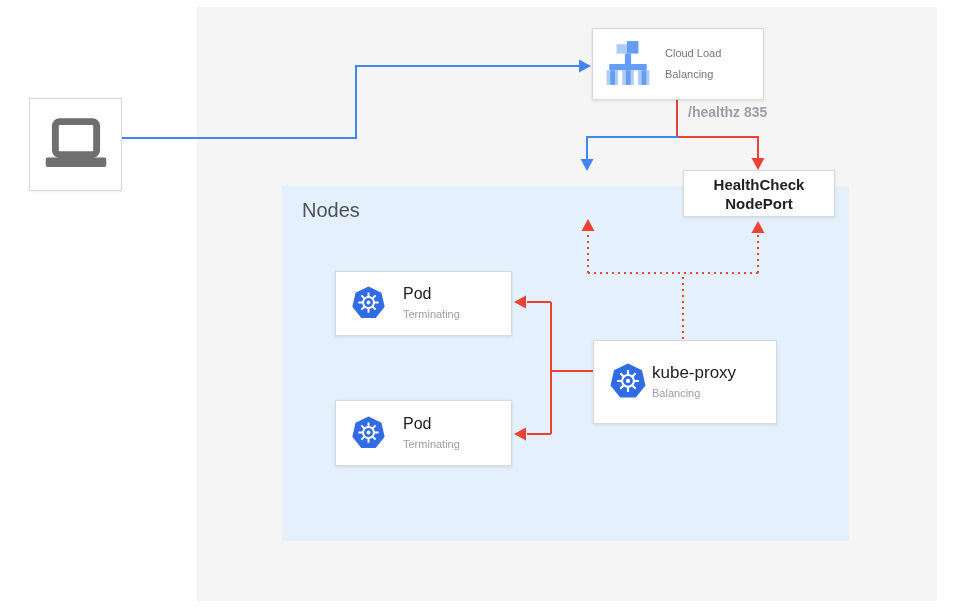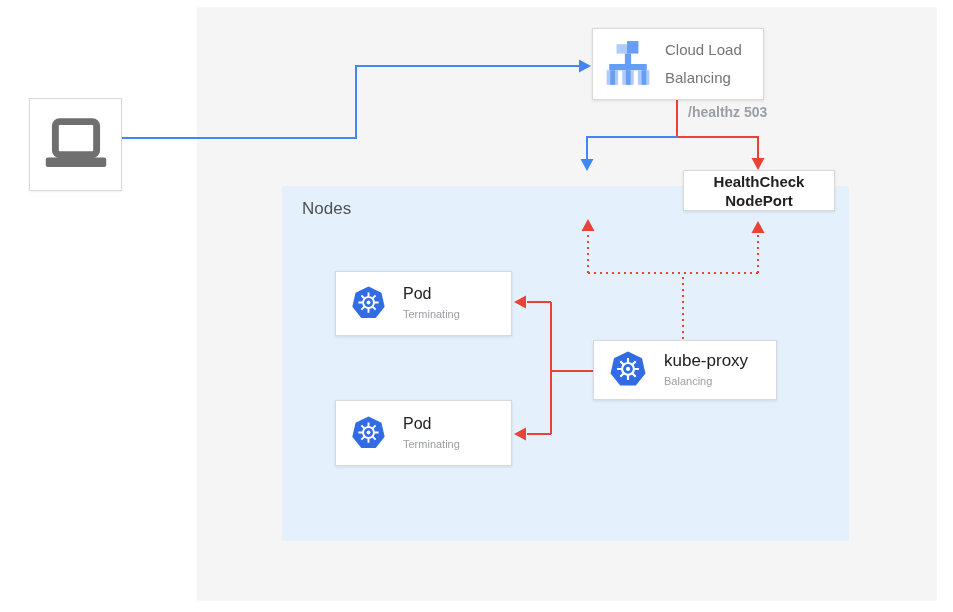--- a/index.html
+++ b/index.html
@@ -33,21 +33,21 @@
   }
   .nodes-container{
     position:absolute;
     left:282px;top:186px;width:567px;height:355px;
     background:var(--nodes-bg);
     border-radius:2px;
   }
   .nodes-label{
     position:absolute;
     left:20px;top:13px;
-    font-size:17px;
+    font-size:20px;
     color:#4d5156;
   }
   .wires{
     position:absolute;left:0;top:0;width:953px;height:612px;
     pointer-events:none;
   }
   .stroke-blue{stroke:var(--traffic-blue);}
   .stroke-red{stroke:var(--health-red);}
   .fill-blue{fill:var(--traffic-blue);}
   .fill-red{fill:var(--health-red);}
@@ -65,52 +65,52 @@
     left:29px;top:98px;width:93px;height:93px;
     justify-content:center;
     box-shadow:0 1px 2px rgba(0,0,0,0.06);
   }
   .clb-box{
     left:592px;top:28px;width:172px;height:72px;
     padding:0 10px;
     gap:12px;
   }
   .clb-title{
-    font-size:15px;line-height:28px;
+    font-size:11px;line-height:21px;
     color:var(--secondary-text);
     width:92px;
   }
   .port-box{
     justify-content:center;
     text-align:center;
     font-weight:bold;
     font-size:15px;
     line-height:19px;
     color:var(--primary-text);
   }
   .nodeport-box{left:510px;top:171px;width:152px;height:47px;}
-  .healthcheck-box{left:683px;top:170px;width:152px;height:41px;}
+  .healthcheck-box{left:683px;top:170px;width:152px;height:47px;}
   .healthcheck-box .port-label{width:120px;}
   .pod-box{
     left:335px;width:177px;height:66px;
     padding:16px 14px;gap:16px;
   }
   .pod-box-1{top:271px;height:65px;}
   .pod-box-2{top:400px;}
   .entity-title{
     font-size:16px;line-height:21px;
     color:var(--primary-text);
   }
   .entity-sub{
     font-size:11px;line-height:20px;
     color:var(--muted-text);
   }
   .kubeproxy-box{
-    left:593px;top:340px;width:184px;height:60px;
-    padding:18px 14px;gap:16px;
+    left:593px;top:340px;width:184px;height:84px;
+    padding:18px 14px;gap:4px;
   }
   .kubeproxy-box .entity-title{font-size:17px;}
   .healthz-label{
     position:absolute;
     left:688px;top:104px;
     font-size:14px;
     font-weight:bold;
     color:var(--muted-text);
   }
   .icon{display:block;flex:none;}
@@ -139,21 +139,21 @@
 
     <path class="wire stroke-red" d="M593,371 H551 M551,302 V434 M551,302 H527 M551,434 H527"></path>
     <polygon class="fill-red" points="514,302 526,295.5 526,308.5"></polygon>
     <polygon class="fill-red" points="514,434 526,427.5 526,440.5"></polygon>
 
     <path class="wire-dotted stroke-red" d="M683,339 V273 M588,273 H758 M588,273 V231 M758,273 V233"></path>
     <polygon class="fill-red" points="588,219 581.5,231 594.5,231"></polygon>
     <polygon class="fill-red" points="758,221 751.5,233 764.5,233"></polygon>
   </svg>
 
-  <div class="healthz-label">/healthz 503</div>
+  <div class="healthz-label">/healthz 835</div>
 
   <div class="box laptop-box">
     <svg class="icon" width="66" height="58" viewBox="0 0 48 42">
       <rect x="9" y="4" width="30" height="24" rx="3" fill="none" stroke="#6f6f6f" stroke-width="5"></rect>
       <rect x="2" y="30" width="44" height="7" rx="1.5" fill="#6f6f6f"></rect>
     </svg>
   </div>
 
   <div class="box clb-box">
     <svg class="icon" width="50" height="46" viewBox="0 0 48 44">

